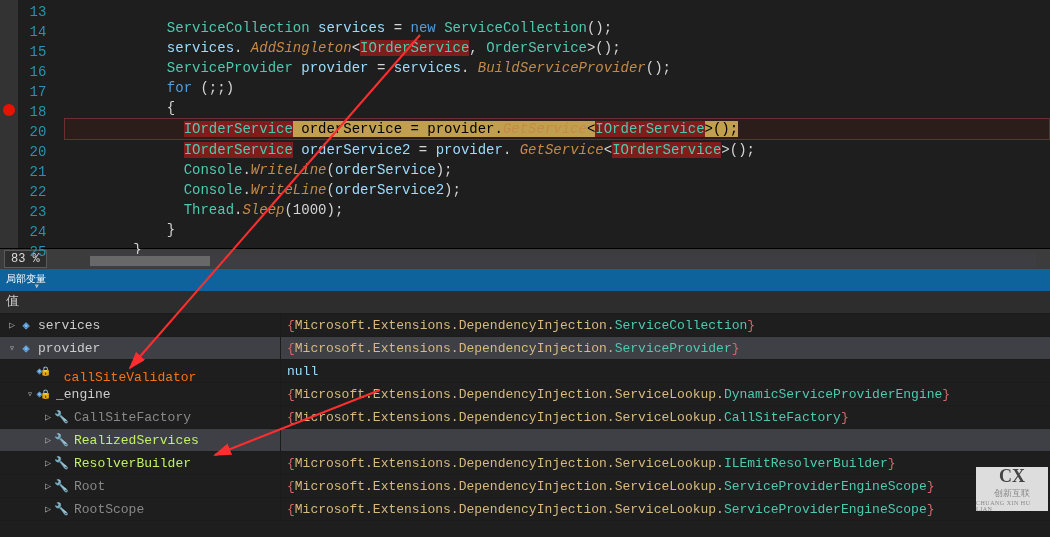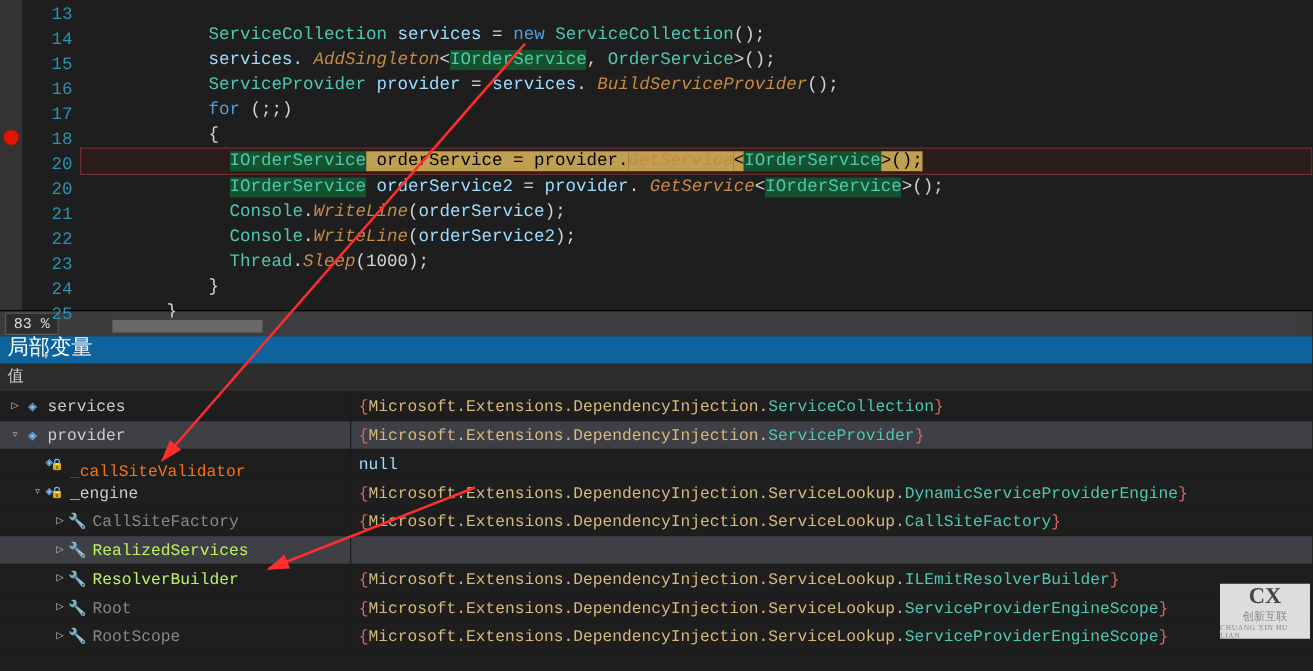--- a/index.html
+++ b/index.html
@@ -21,21 +21,21 @@
     position: relative;
   }
   .bp-gutter {
     width: 18px;
     background: #333333;
   }
   .line-gutter {
     width: 40px;
     background: #1e1e1e;
     color: #2b91af;
-    text-align: right;
+    text-align: center;
     padding-right: 8px;
     line-height: 20px;
     padding-top: 2px;
   }
   .bp-dot {
     width: 12px; height: 12px;
     background: #e51400;
     border-radius: 50%;
     margin: 4px auto;
   }
@@ -51,21 +51,21 @@
     background: #2a1d1a;
     border: 1px solid #6b2f2f;
     margin-left: -2px;
     padding-left: 1px;
   }
   .exec-highlight {
     background: #c0a050;
     color: #000;
   }
   .sel-blue {
-    background: #14532d;
+    background: #7f1d1d;
   }
   .c-type    { color: #4ec9b0; }
   .c-local   { color: #9cdcfe; }
   .c-keyword { color: #569cd6; }
   .c-method  { color: #c58a48; font-style: italic; }
   .c-plain   { color: #d4d4d4; }
   .c-punc    { color: #d4d4d4; }
 
   .zoom-bar {
     height: 20px;
@@ -89,21 +89,21 @@
     flex-direction: column;
   }
   .zoom-arrow { font-size: 10px; color: #bbb; }
 
   .locals-header {
     height: 22px;
     background: #0e639c;
     color: #fff;
     padding-left: 6px;
     line-height: 22px;
-    font-size: 17px;
+    font-size: 10px;
   }
 
   .grid-header {
     height: 22px;
     display: flex;
     background: #2d2d2d;
     color: #cccccc;
     font-size: 13px;
     border-bottom: 1px solid #1b1b1b;
   }

